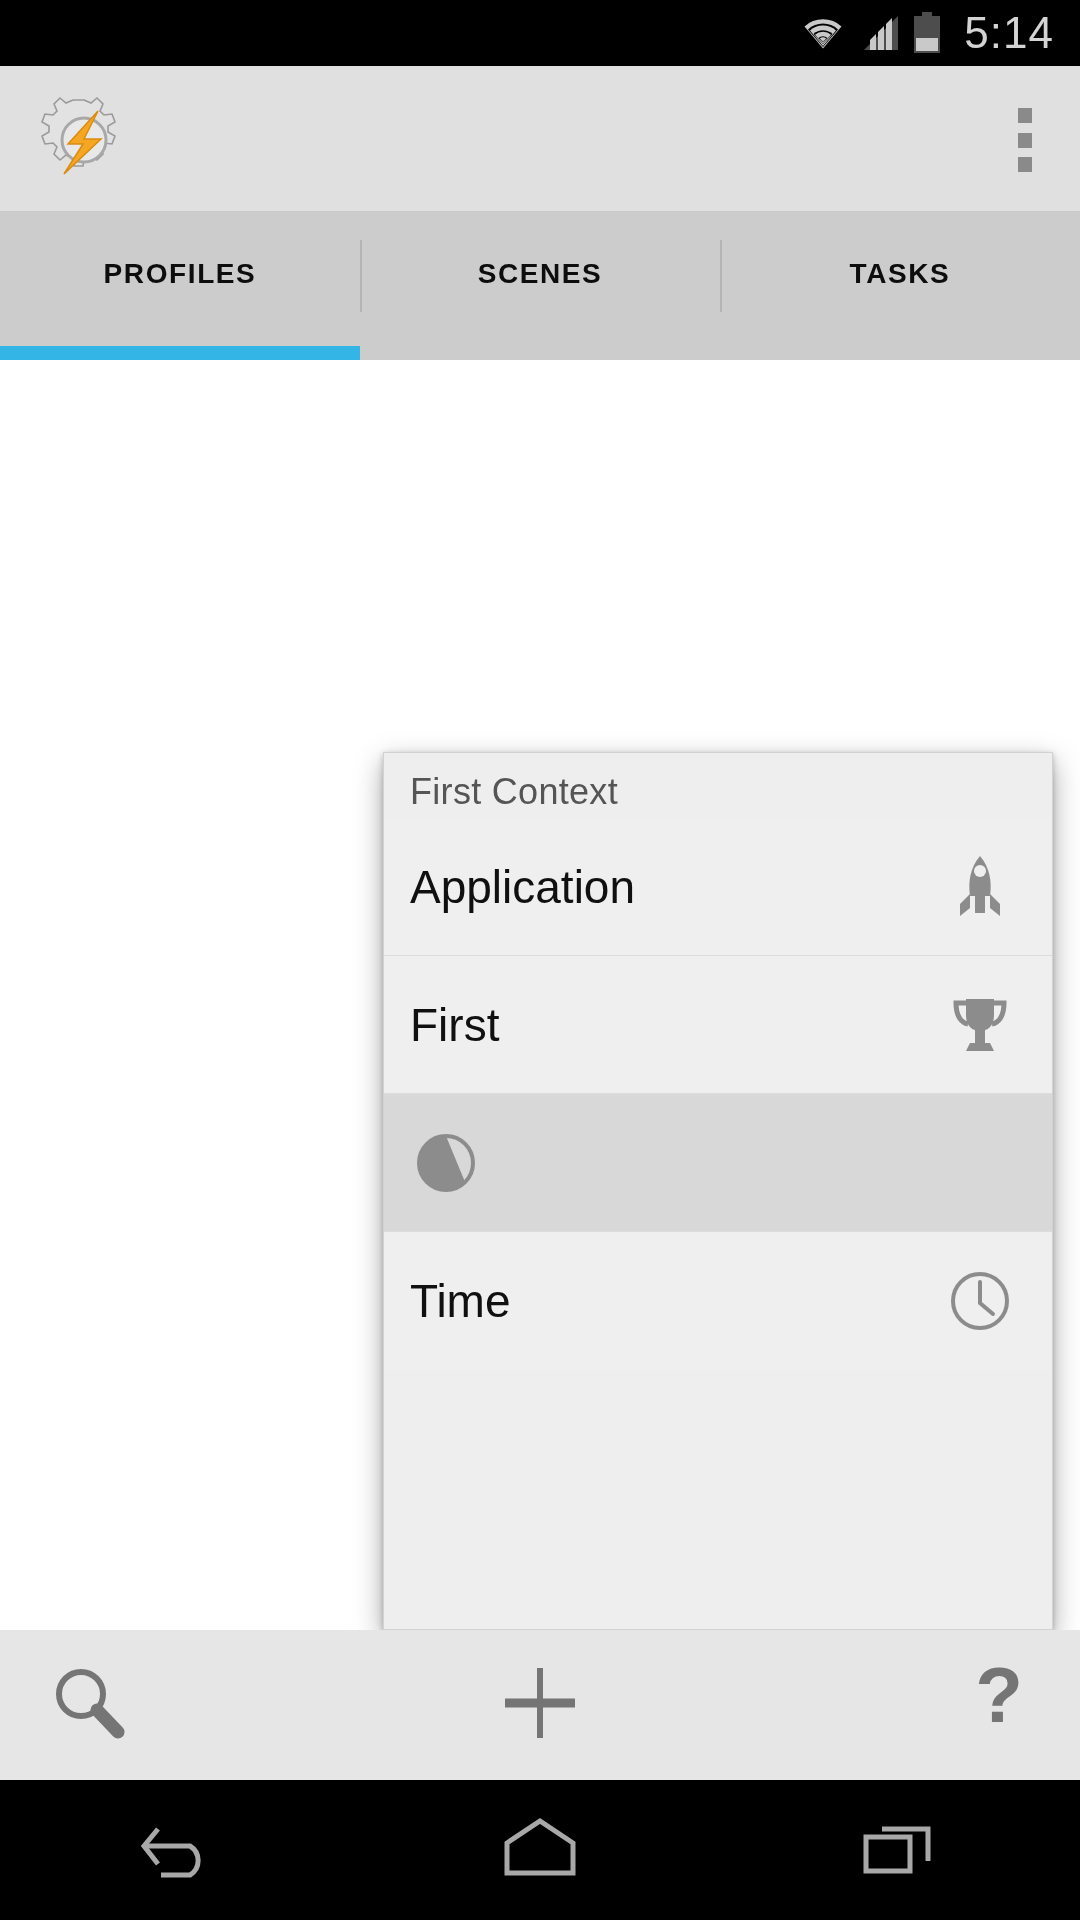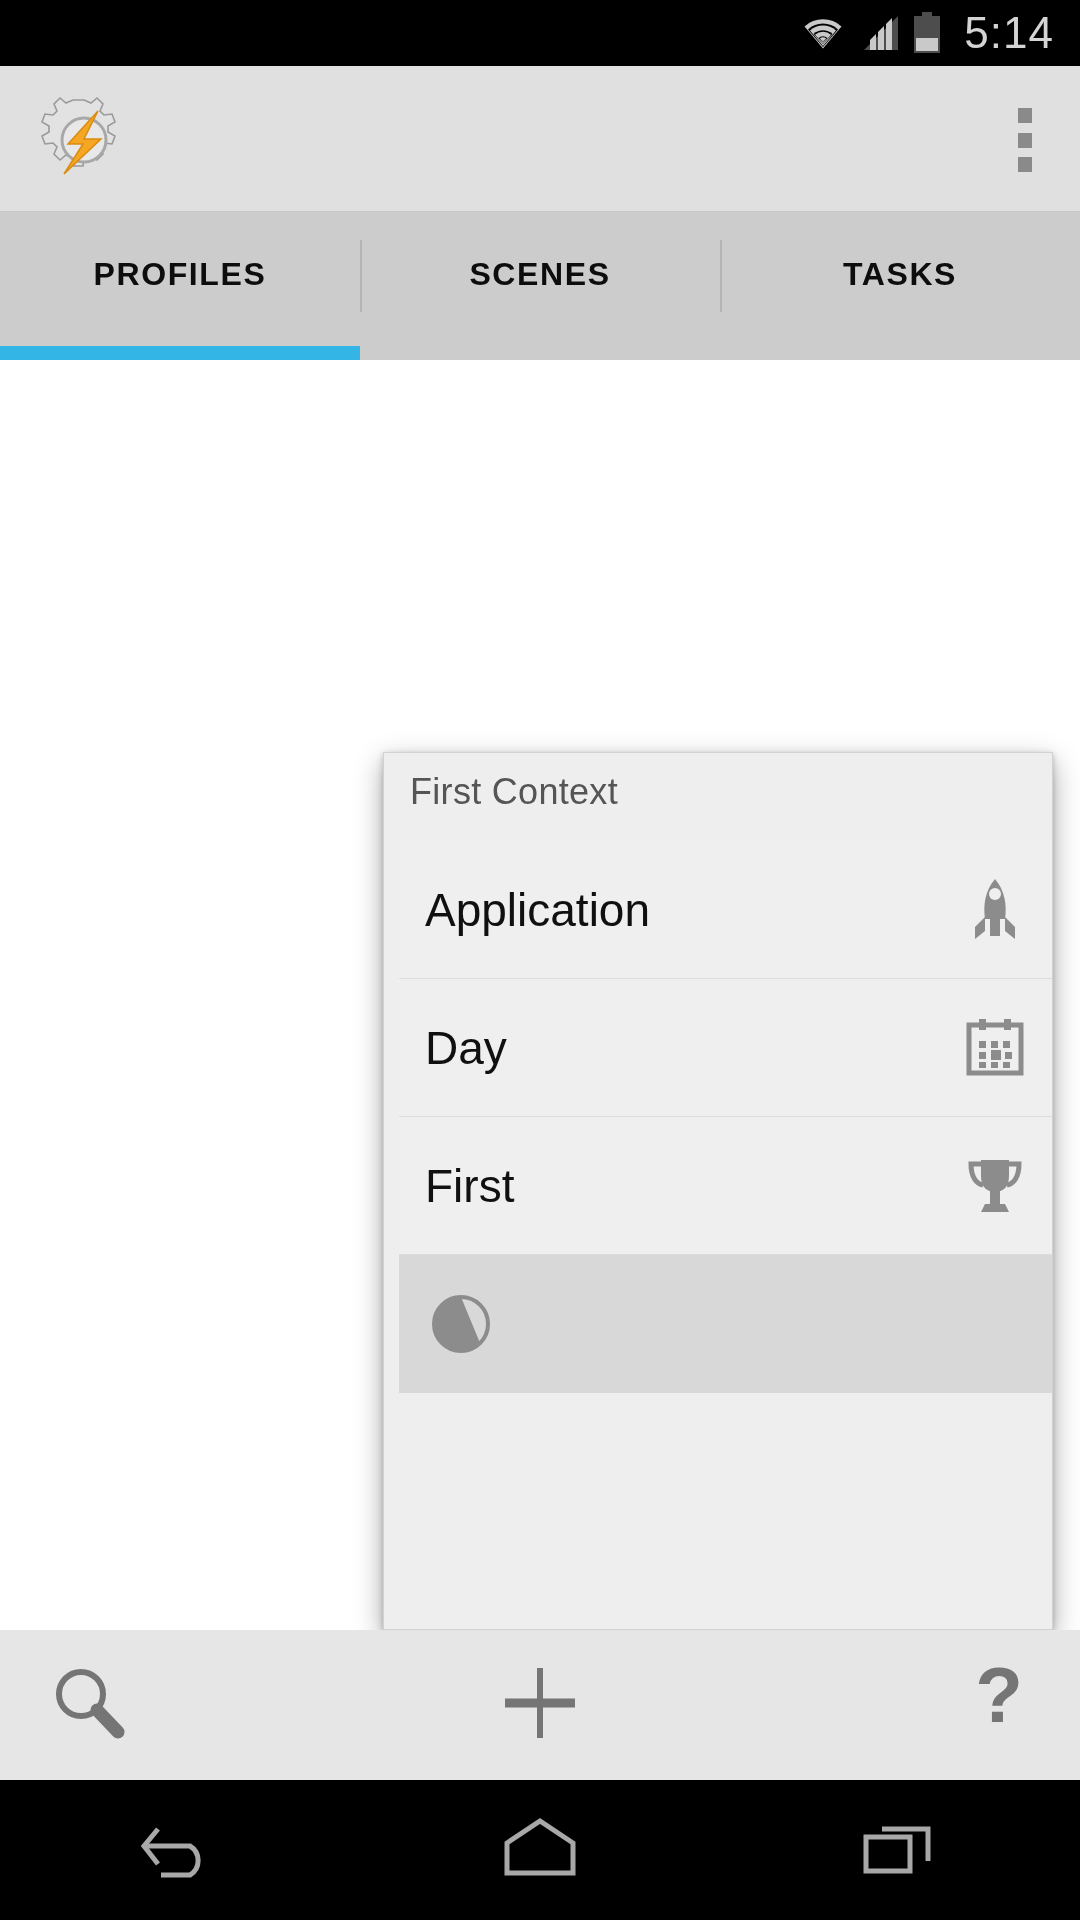--- a/index.html
+++ b/index.html
@@ -41,21 +41,21 @@
 
   
   .tabbar {
     position: absolute; left: 0; top: 212px; width: 1080px; height: 148px;
     background: #cccccc;
     display: flex;
   }
   .tab {
     flex: 1; position: relative;
     display: flex; align-items: center; justify-content: center;
-    font-size: 32px; font-weight: bold; color: #0d0d0d;
+    font-size: 28px; font-weight: bold; color: #0d0d0d;
     letter-spacing: 1.6px; cursor: pointer;
     padding-bottom: 24px;
   }
   .tab + .tab::before {
     content: ""; position: absolute; left: 0; top: 28px;
     width: 2px; height: 72px; background: #b4b4b4;
   }
   .tab-underline {
     position: absolute; left: 0; bottom: 0; width: 100%; height: 14px;
     background: #33b5e5;
@@ -84,21 +84,21 @@
     background: #eeeeee;
     border: 1px solid #d2d2d2;
     box-shadow: 0 10px 26px rgba(0,0,0,0.34), 0 2px 6px rgba(0,0,0,0.22);
     overflow: hidden;
   }
   .dialog-title {
     position: absolute; left: 26px; top: 18px;
     font-size: 36px; color: #555555;
     letter-spacing: 0.3px;
   }
-  .dlg-list { position: absolute; left: 0; top: 88px; width: 100%; margin-left: 15px; }
+  .dlg-list { position: absolute; left: 0; top: 65px; width: 100%; }
   .dlg-item {
     position: relative; height: 138px;
     display: flex; align-items: center;
     padding: 0 0 0 26px;
     border-bottom: 1px solid #dcdcdc;
     background: #efefef; cursor: pointer;
   }
   .dlg-item.highlight { background: #d8d8d8; }
   .dlg-item:last-child { border-bottom: none; }
   .dlg-label {
@@ -220,39 +220,20 @@
           <svg width="60" height="66" viewBox="0 0 60 66">
             <path d="M30 2 C40 14 42 28 40 42 L20 42 C18 28 20 14 30 2 Z" fill="#8c8c8c"></path>
             <circle cx="30" cy="17" r="6" fill="#efefef"></circle>
             <path d="M20 40 L10 50 L10 62 L20 54 Z" fill="#8c8c8c"></path>
             <path d="M40 40 L50 50 L50 62 L40 54 Z" fill="#8c8c8c"></path>
             <rect x="25" y="42" width="10" height="17" fill="#8c8c8c"></rect>
           </svg>
         </span>
       </div>
 
-      <div class="dlg-item">
-        <span class="dlg-label">Day</span>
-        <span class="dlg-icon">
-          <svg width="64" height="62" viewBox="0 0 64 62">
-            <rect x="6" y="8" width="52" height="48" fill="none" stroke="#8c8c8c" stroke-width="5"></rect>
-            <rect x="16" y="2" width="7" height="11" fill="#8c8c8c"></rect>
-            <rect x="41" y="2" width="7" height="11" fill="#8c8c8c"></rect>
-            <rect x="16" y="24" width="7" height="7" fill="#8c8c8c"></rect>
-            <rect x="28" y="24" width="7" height="7" fill="#8c8c8c"></rect>
-            <rect x="40" y="24" width="7" height="7" fill="#8c8c8c"></rect>
-            <rect x="16" y="35" width="7" height="7" fill="#8c8c8c"></rect>
-            <rect x="28" y="33" width="10" height="10" fill="#8c8c8c"></rect>
-            <rect x="42" y="35" width="7" height="7" fill="#8c8c8c"></rect>
-            <rect x="16" y="45" width="7" height="6" fill="#8c8c8c"></rect>
-            <rect x="28" y="45" width="7" height="6" fill="#8c8c8c"></rect>
-            <rect x="40" y="45" width="7" height="6" fill="#8c8c8c"></rect>
-          </svg>
-        </span>
-      </div>
 
       <div class="dlg-item">
         <span class="dlg-label">First</span>
         <span class="dlg-icon">
           <svg width="64" height="64" viewBox="0 0 64 64">
             <path d="M18 6 L46 6 L46 22 C46 33 40 38 32 38 C24 38 18 33 18 22 Z" fill="#8c8c8c"></path>
             <path d="M18 10 L8 10 C8 24 14 30 20 31" fill="none" stroke="#8c8c8c" stroke-width="5"></path>
             <path d="M46 10 L56 10 C56 24 50 30 44 31" fill="none" stroke="#8c8c8c" stroke-width="5"></path>
             <rect x="27" y="37" width="10" height="14" fill="#8c8c8c"></rect>
             <path d="M18 58 L46 58 L42 50 L22 50 Z" fill="#8c8c8c"></path>
@@ -264,20 +245,29 @@
       <div class="dlg-item highlight">
         <span class="dlg-icon">
           <svg width="62" height="62" viewBox="0 0 62 62">
             <circle cx="31" cy="31" r="27" fill="none" stroke="#8c8c8c" stroke-width="4"></circle>
             <path d="M31 4 A27 27 0 0 0 31 58 Z" fill="#8c8c8c"></path>
             <path d="M31 4 L31 58 A27 27 0 0 0 50 50 Z" fill="#8c8c8c"></path>
           </svg>
         </span>
       </div>
 
+      <div class="dlg-item">
+        <span class="dlg-label">Time</span>
+        <span class="dlg-icon">
+          <svg width="62" height="62" viewBox="0 0 62 62">
+            <circle cx="31" cy="31" r="27" fill="none" stroke="#8c8c8c" stroke-width="4"></circle>
+            <path d="M31 12 L31 33 L44 44" fill="none" stroke="#8c8c8c" stroke-width="4" stroke-linecap="round"></path>
+          </svg>
+        </span>
+      </div>
 
     </div>
   </div>
 
   <div class="bottombar">
     <div class="bb-btn left">
       <span>
         <svg width="82" height="82" viewBox="0 0 82 82">
           <circle cx="33" cy="32" r="22" fill="none" stroke="#757575" stroke-width="6"></circle>
           <path d="M49 48 L70 70" stroke="#757575" stroke-width="13" stroke-linecap="round"></path>

